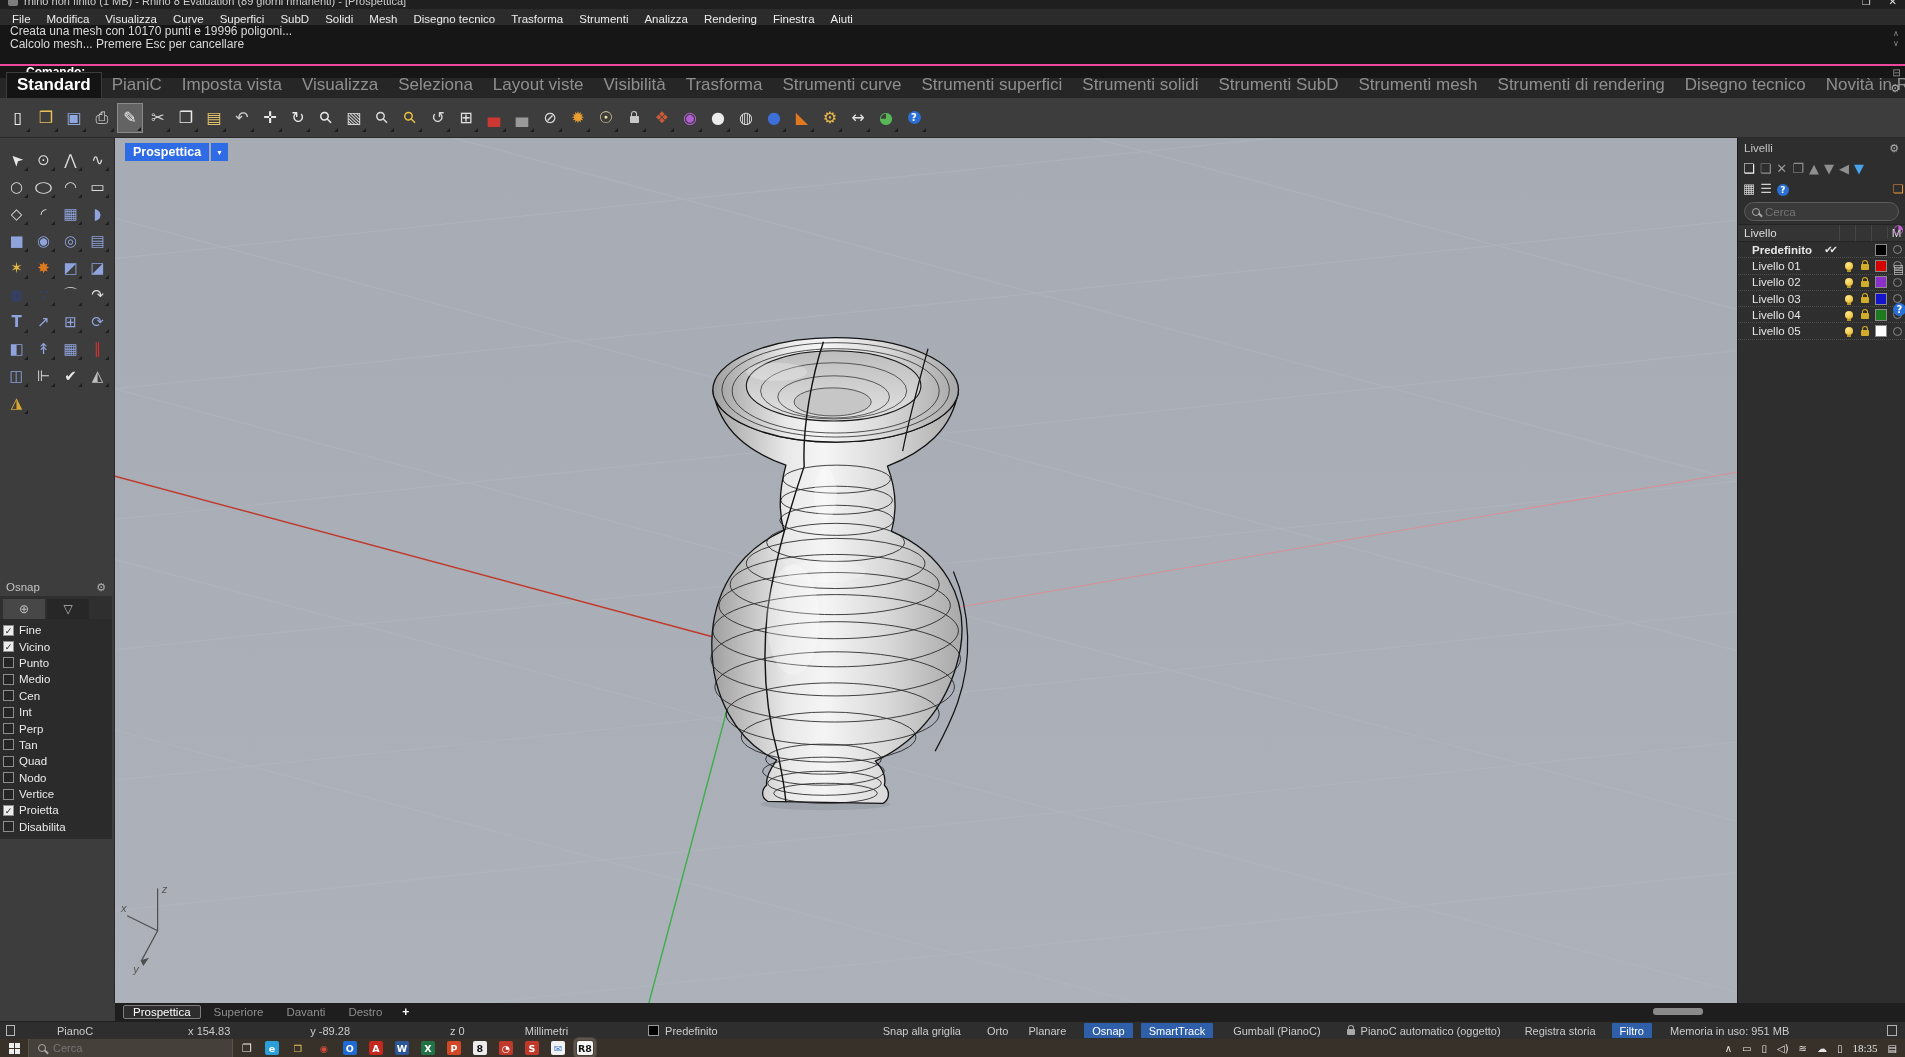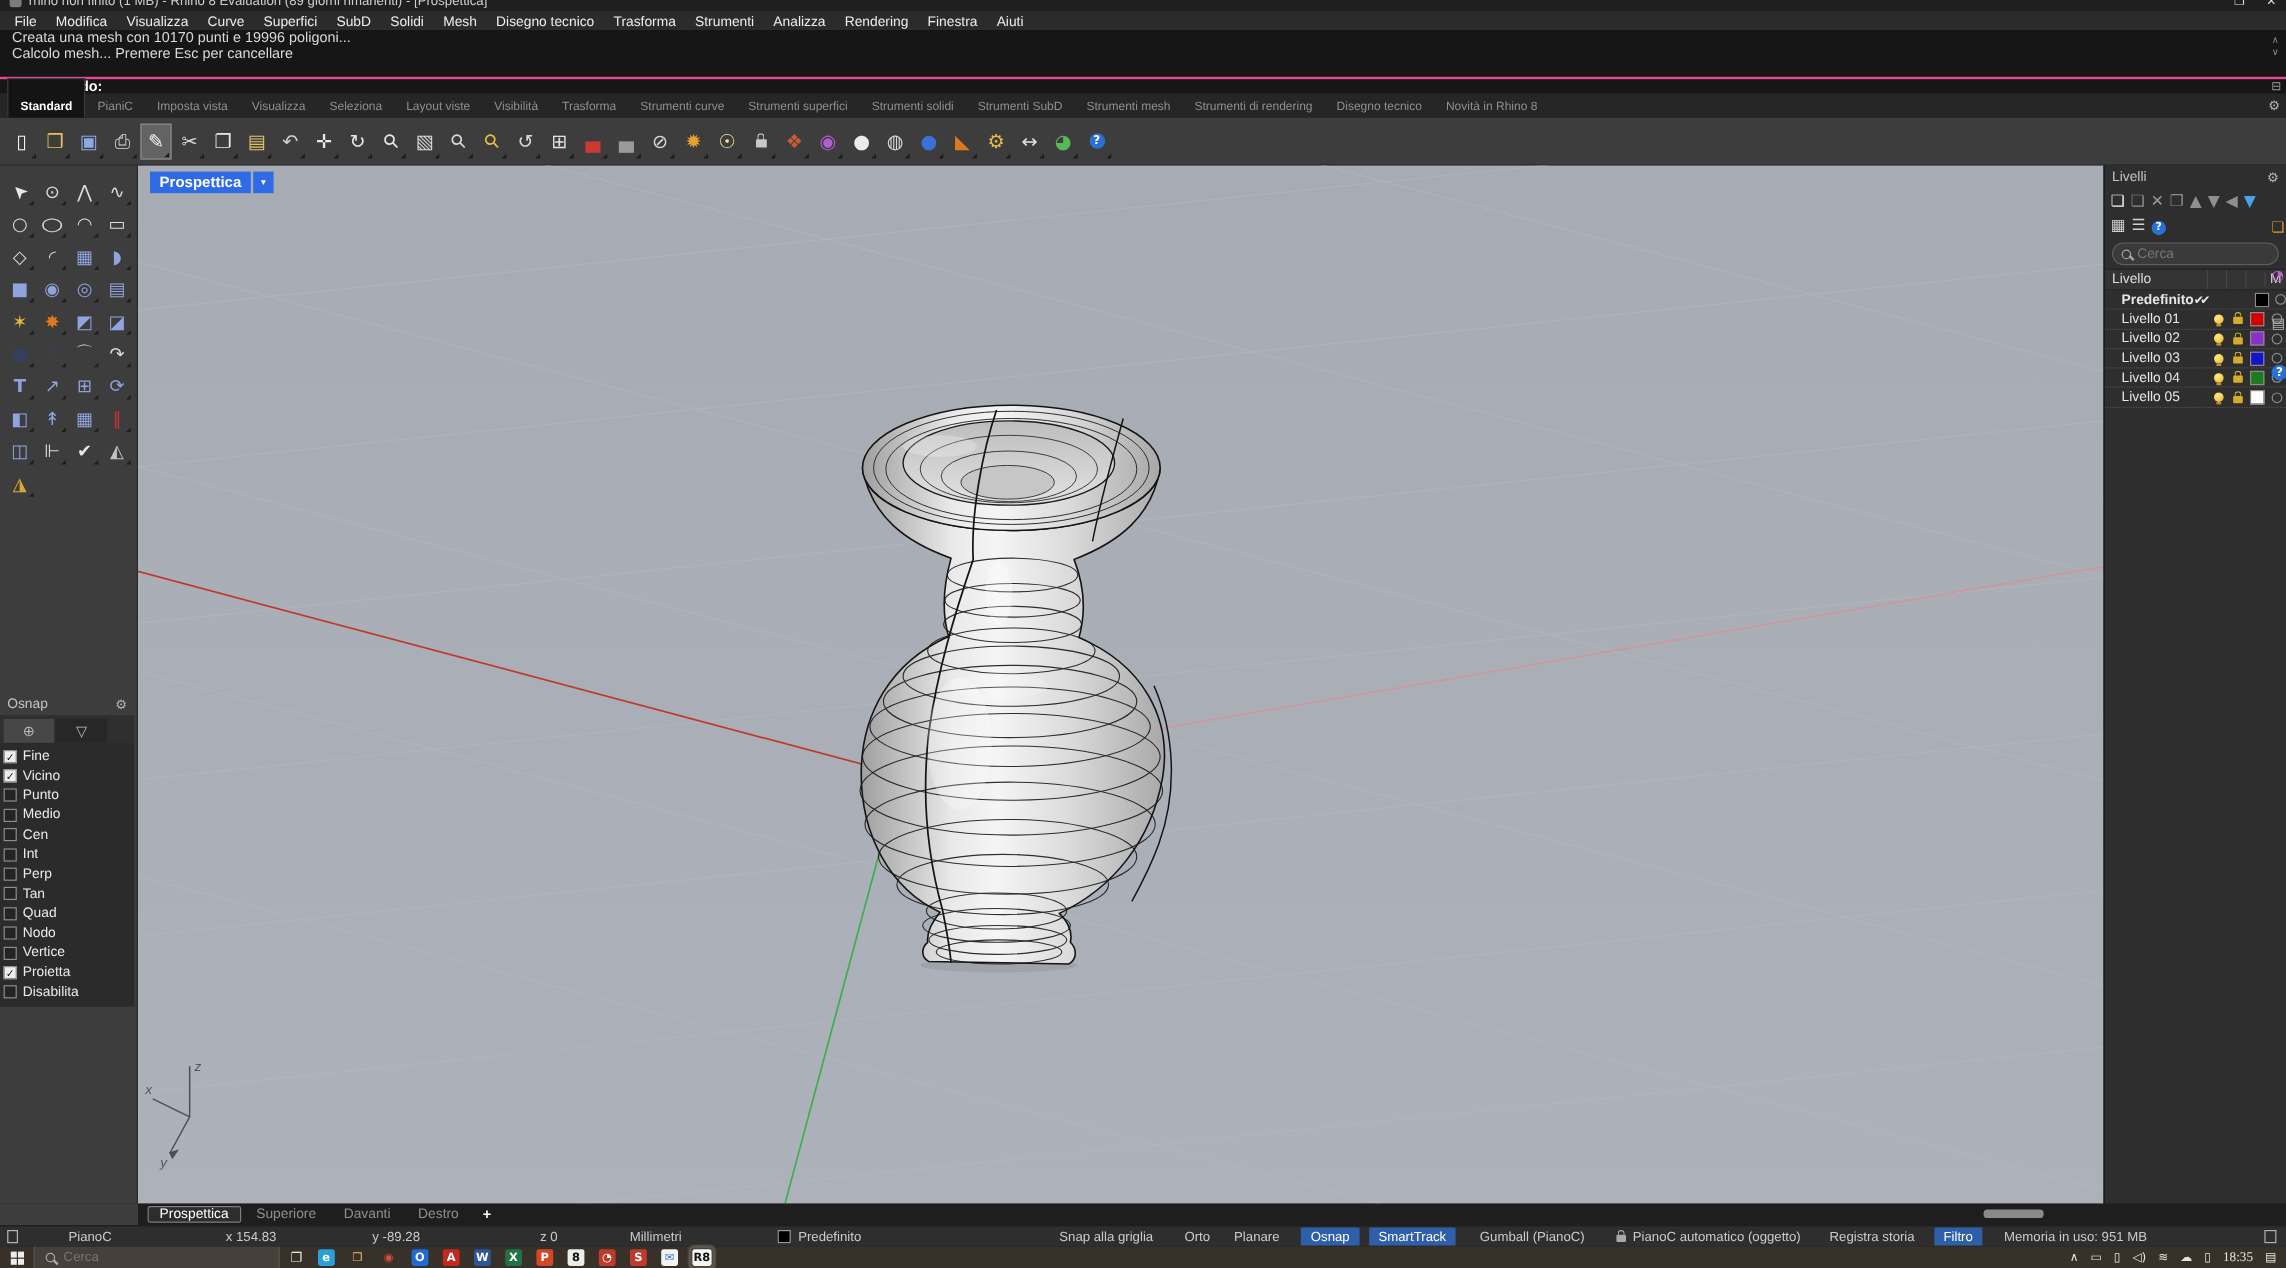--- a/index.html
+++ b/index.html
@@ -24,21 +24,21 @@
   .cmd-line{white-space:nowrap}
   .cmd-scroll{position:absolute;right:3px;top:4px;width:12px;color:#8a8a8a;font-size:8px;
     line-height:10px;text-align:center}
   .cmd-prompt{height:14px;border-top:2px solid #ec4899;display:flex;align-items:center;
     padding-left:26px;color:#fff;font-weight:bold;font-size:12px}
   .cmd-split{margin-left:auto;margin-right:4px;color:#9a9a9a;font-size:10px;font-weight:normal}
 
   
   .tabsrow{height:20px;background:#262626;display:flex;align-items:flex-end;padding:0 6px;
     flex:none;position:relative}
-  .ttab{color:#8f8f8f;font-size:10px;padding:18px 10px 3px;white-space:nowrap}
+  .ttab{color:#8f8f8f;font-size:17px;padding:2px 10px 3px;white-space:nowrap}
   .ttab.active{color:#fff;background:#141414;border:1px solid #3c3c3c;border-bottom:none;font-weight:bold}
   .tabs-gear{position:absolute;right:5px;top:4px;color:#b0b0b0;font-size:11px}
 
   
   .icontoolbar{height:40px;background:#3d3d3d;display:flex;align-items:center;padding:0 5px;
     gap:2px;flex:none;border-bottom:1px solid #2a2a2a}
   .icell{width:26px;height:30px;display:flex;align-items:center;justify-content:center;
     position:relative;font-size:16px;font-family:"DejaVu Sans",sans-serif;flex:none}
   .icell::after{content:"";position:absolute;right:1px;bottom:1px;
     border-left:4px solid transparent;border-bottom:4px solid #1d1d1d}
@@ -81,21 +81,21 @@
 
   
   .viewport{flex:1;position:relative;min-width:0;background:linear-gradient(#a6abb4,#adb2ba)}
   .viewport svg{position:absolute;inset:0;width:100%;height:100%}
   .vp-label{position:absolute;top:5px;left:10px;display:flex;z-index:2;align-items:stretch}
   .vp-name{background:#2e6be5;color:#fff;font-weight:bold;font-size:12.5px;padding:2px 8px}
   .vp-dd{background:#2e6be5;color:#fff;font-size:7px;display:flex;align-items:center;
     padding:0 5px;margin-left:2px}
 
   
-  .rightpanel{width:152px;background:#2e2e2e;border-left:1px solid #1a1a1a;position:relative;
+  .rightpanel{width:168px;background:#2e2e2e;border-left:1px solid #1a1a1a;position:relative;
     overflow:hidden;flex:none}
   .rp-h{height:20px;display:flex;align-items:center;padding:0 6px;color:#c4c4c4;font-size:11.5px}
   .rp-h .gear{margin-left:auto;color:#b0b0b0;font-size:11px}
   .rp-icons{display:flex;gap:5px;padding:1px 5px;font-size:13px;align-items:center;height:20px;
     font-family:"DejaVu Sans",sans-serif}
   .rp-icons .helpdot span{width:12px;height:12px;line-height:12px;font-size:9px}
   .rp-search{margin:4px 6px 3px;height:19px;border:1px solid #5c5c5c;border-radius:10px;
     background:#3a3a3a;display:flex;align-items:center;padding:0 7px;gap:5px}
   .rp-search input{background:transparent;border:none;outline:none;color:#bdbdbd;font-size:11.5px;width:120px}
   .mag{position:relative;width:8px;height:8px;border:1.5px solid #a8a8a8;border-radius:50%;flex:none}

